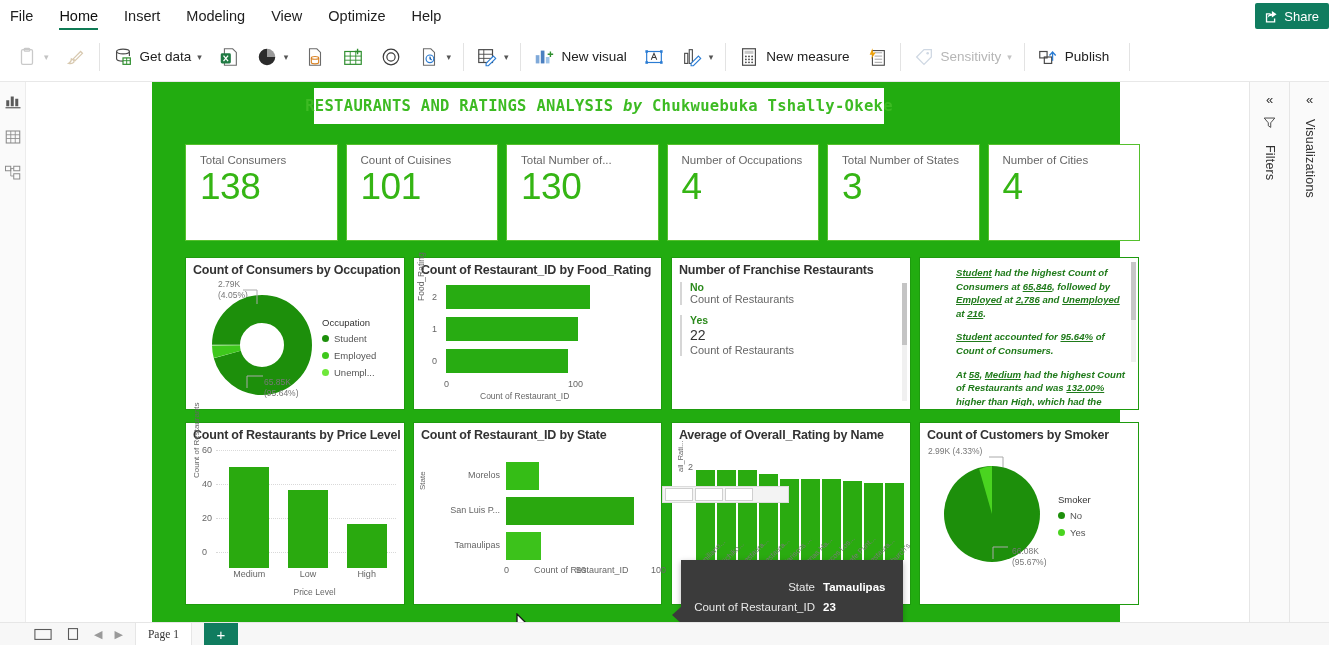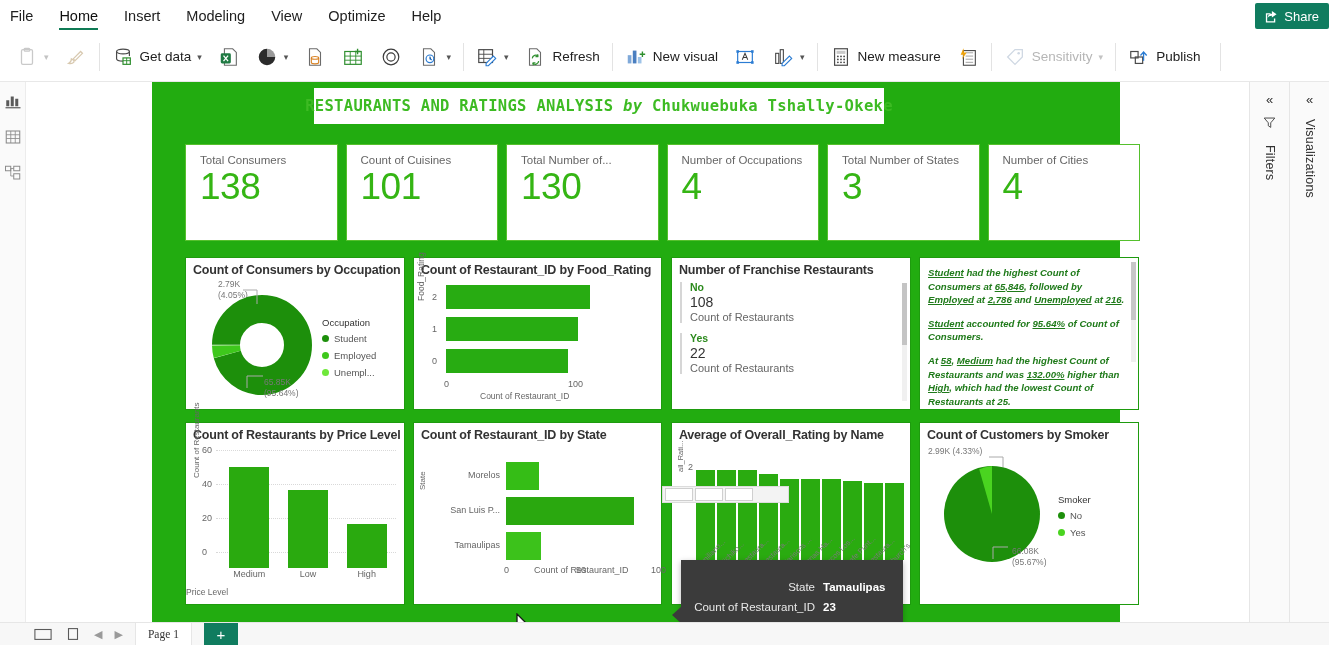--- a/index.html
+++ b/index.html
@@ -154,21 +154,21 @@
   .mrc-scroll {
     position: absolute; right: 3px; top: 6px; width: 5px; height: 118px;
     background: #f0f0f0;
   }
   .mrc-thumb {
     position: absolute; left: 0; top: 0; width: 5px; height: 62px;
     background: #c4c4c4;
   }
 
   
-  #tile-insights { left: 767px; top: 175px; width: 220px; height: 153px; }
+  #tile-insights { left: 767px; top: 175px; width: 220px; height: 153px; padding-left: 28px; }
   .ins-body {
     padding: 8px 12px 0 8px; font-size: 9.6px; line-height: 13.6px;
     color: #1f7a1a; font-style: italic; font-weight: bold;
     position: relative; overflow: hidden; height: 148px;
   }
   .ins-body p { margin-bottom: 10px; }
   .ins-body u { text-decoration: underline; }
   .ins-scroll {
     position: absolute; right: 2px; top: 4px; width: 5px; height: 100px;
     background: #efefef;
@@ -188,22 +188,22 @@
     position: absolute; left: 34px; bottom: 32px; right: 8px; height: 108px;
     display: flex; align-items: flex-end; justify-content: space-around;
   }
   .col-bar { width: 40px; background: #2aaa0f; }
   .col-xlabels {
     position: absolute; left: 34px; right: 8px; bottom: 17px; height: 14px;
     display: flex; justify-content: space-around;
   }
   .col-xlabels span { font-size: 9px; color: #666; width: 46px; text-align: center; }
   .col-xtitle {
-    position: absolute; left: 0; right: 0; bottom: 3px; 
-    font-size: 8.5px; color: #666;
+    position: absolute; left: 0; right: 0; bottom: 3px; text-align: center;
+    font-size: 8.5px; color: #666; padding-left: 39px;
   }
 
   
   #tile-state { left: 261px; top: 340px; width: 249px; height: 183px; }
   .st-plot { position: relative; margin-left: 30px; width: 212px; height: 148px; }
   .st-ylab {
     position: absolute; left: -26px; top: 48px; font-size: 8px; color: #666;
     transform: rotate(-90deg); transform-origin: left top; white-space: nowrap;
   }
   .st-row { position: relative; height: 35px; }
@@ -417,28 +417,20 @@
 
     <div class="rb">
       <svg class="ico" viewBox="0 0 24 24">
         <rect x="3" y="4" width="15" height="14" fill="none" stroke="#4a4a4a" stroke-width="1.3"></rect>
         <path d="M3 9h15M3 13.5h15M8.5 4v14" stroke="#4a4a4a" stroke-width="1"></path>
         <path d="M11 19l8-8 2.5 2.5-8 8H11z" fill="#fff" stroke="#2b7cd3" stroke-width="1.2"></path>
       </svg>
       <span class="caret">▾</span>
     </div>
 
-    <div class="rb">
-      <svg class="ico" viewBox="0 0 24 24">
-        <path d="M6 3h8l4 4v14H6z" fill="#fff" stroke="#6b6b6b" stroke-width="1.2"></path>
-        <path d="M9 13.5a3.8 3.8 0 016.6-2.2M16 16.5a3.8 3.8 0 01-6.6 2.2" fill="none" stroke="#2f8f2f" stroke-width="1.3"></path>
-        <path d="M15 9v2.5h-2.5M10 21v-2.5h2.5" stroke="#2f8f2f" stroke-width="1.3" fill="none"></path>
-      </svg>
-      <span>Refresh</span>
-    </div>
 
     <div class="sep"></div>
 
     <div class="rb">
       <svg class="ico" viewBox="0 0 24 24">
         <rect x="3" y="10" width="4" height="9" fill="#7fa9d9"></rect>
         <rect x="8.5" y="5" width="4" height="14" fill="#4a7fc0"></rect>
         <rect x="14" y="12" width="4" height="7" fill="#9ec3e8"></rect>
         <path d="M19 6v6M16 9h6" stroke="#2f8f2f" stroke-width="1.5"></path>
       </svg>
@@ -635,21 +627,20 @@
             <span class="hb-xtitle">Count of Restaurant_ID</span>
           </div>
         </div>
       </div>
 
       <div class="tile" id="tile-franchise">
         <div class="tile-title">Number of Franchise Restaurants</div>
         <div class="mrc">
           <div class="mrc-group">
             <div class="mrc-cat">No</div>
-            <div class="mrc-val">108</div>
             <div class="mrc-sub">Count of Restaurants</div>
           </div>
           <div class="mrc-group">
             <div class="mrc-cat">Yes</div>
             <div class="mrc-val">22</div>
             <div class="mrc-sub">Count of Restaurants</div>
           </div>
           <div class="mrc-scroll">
             <div class="mrc-thumb"></div>
           </div>

